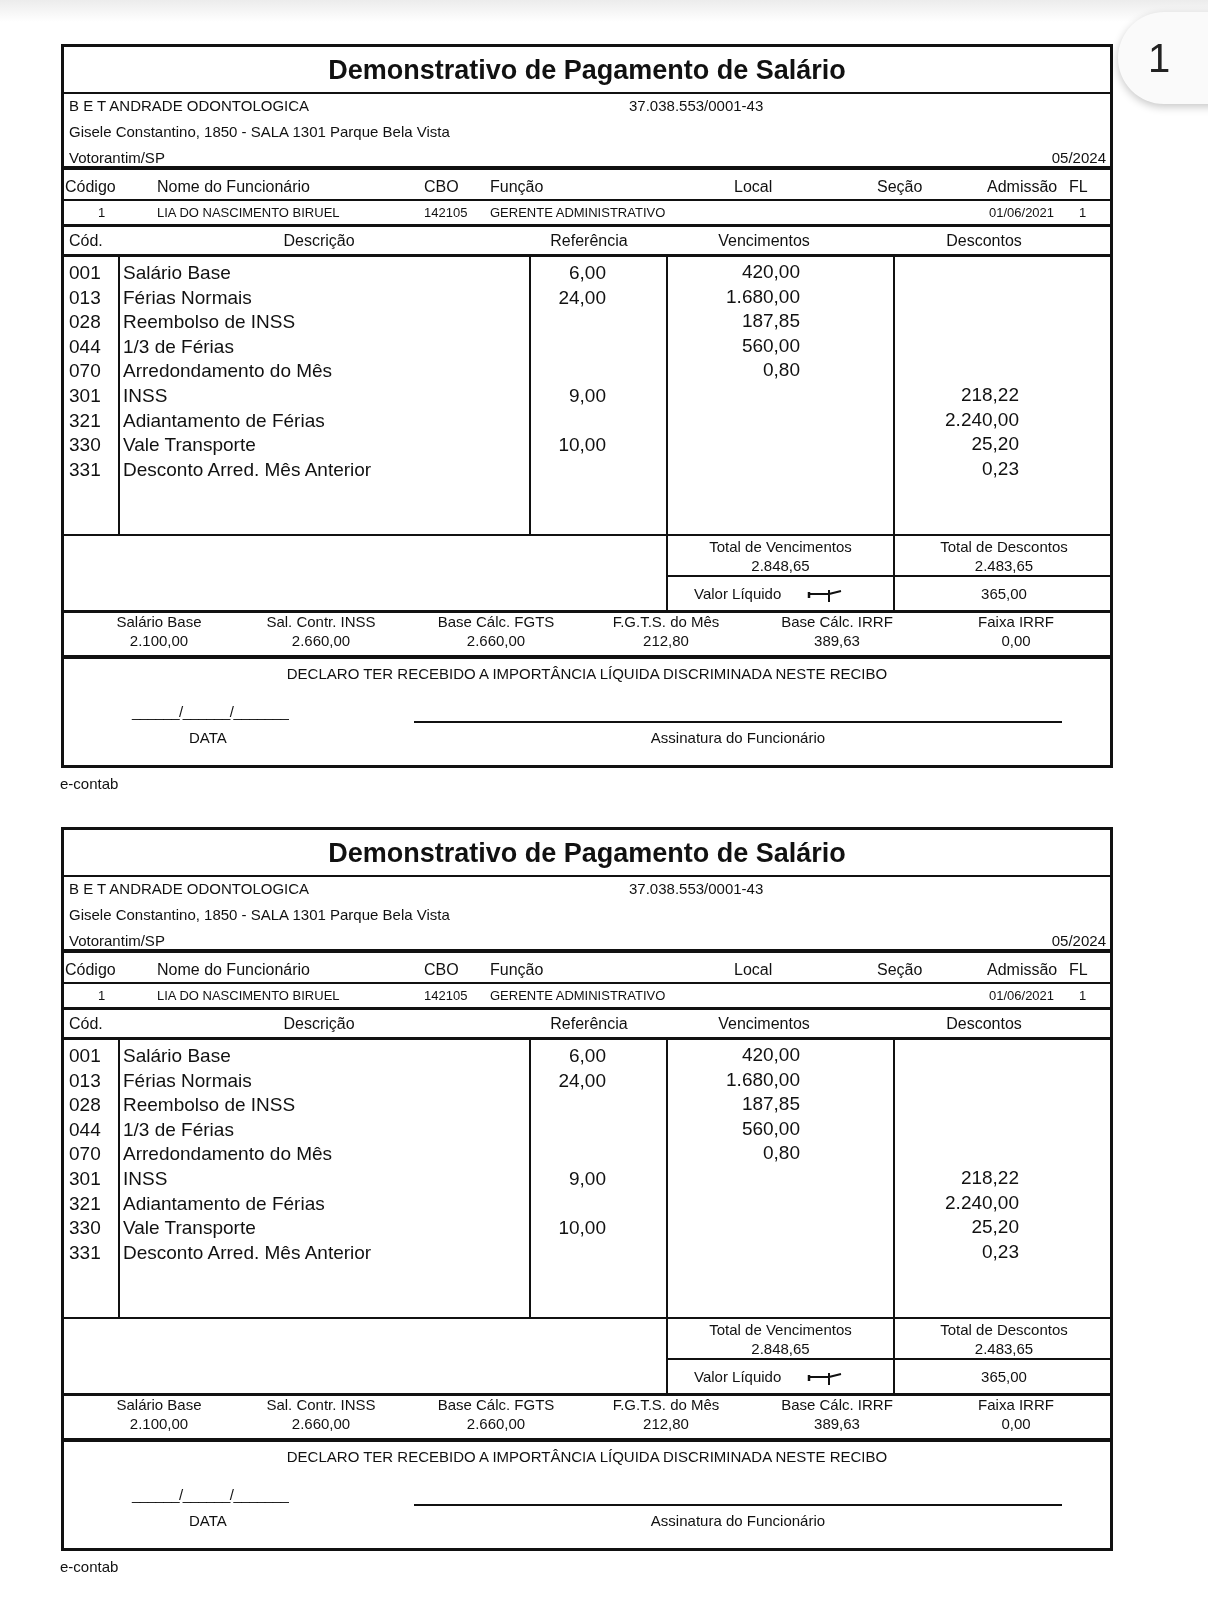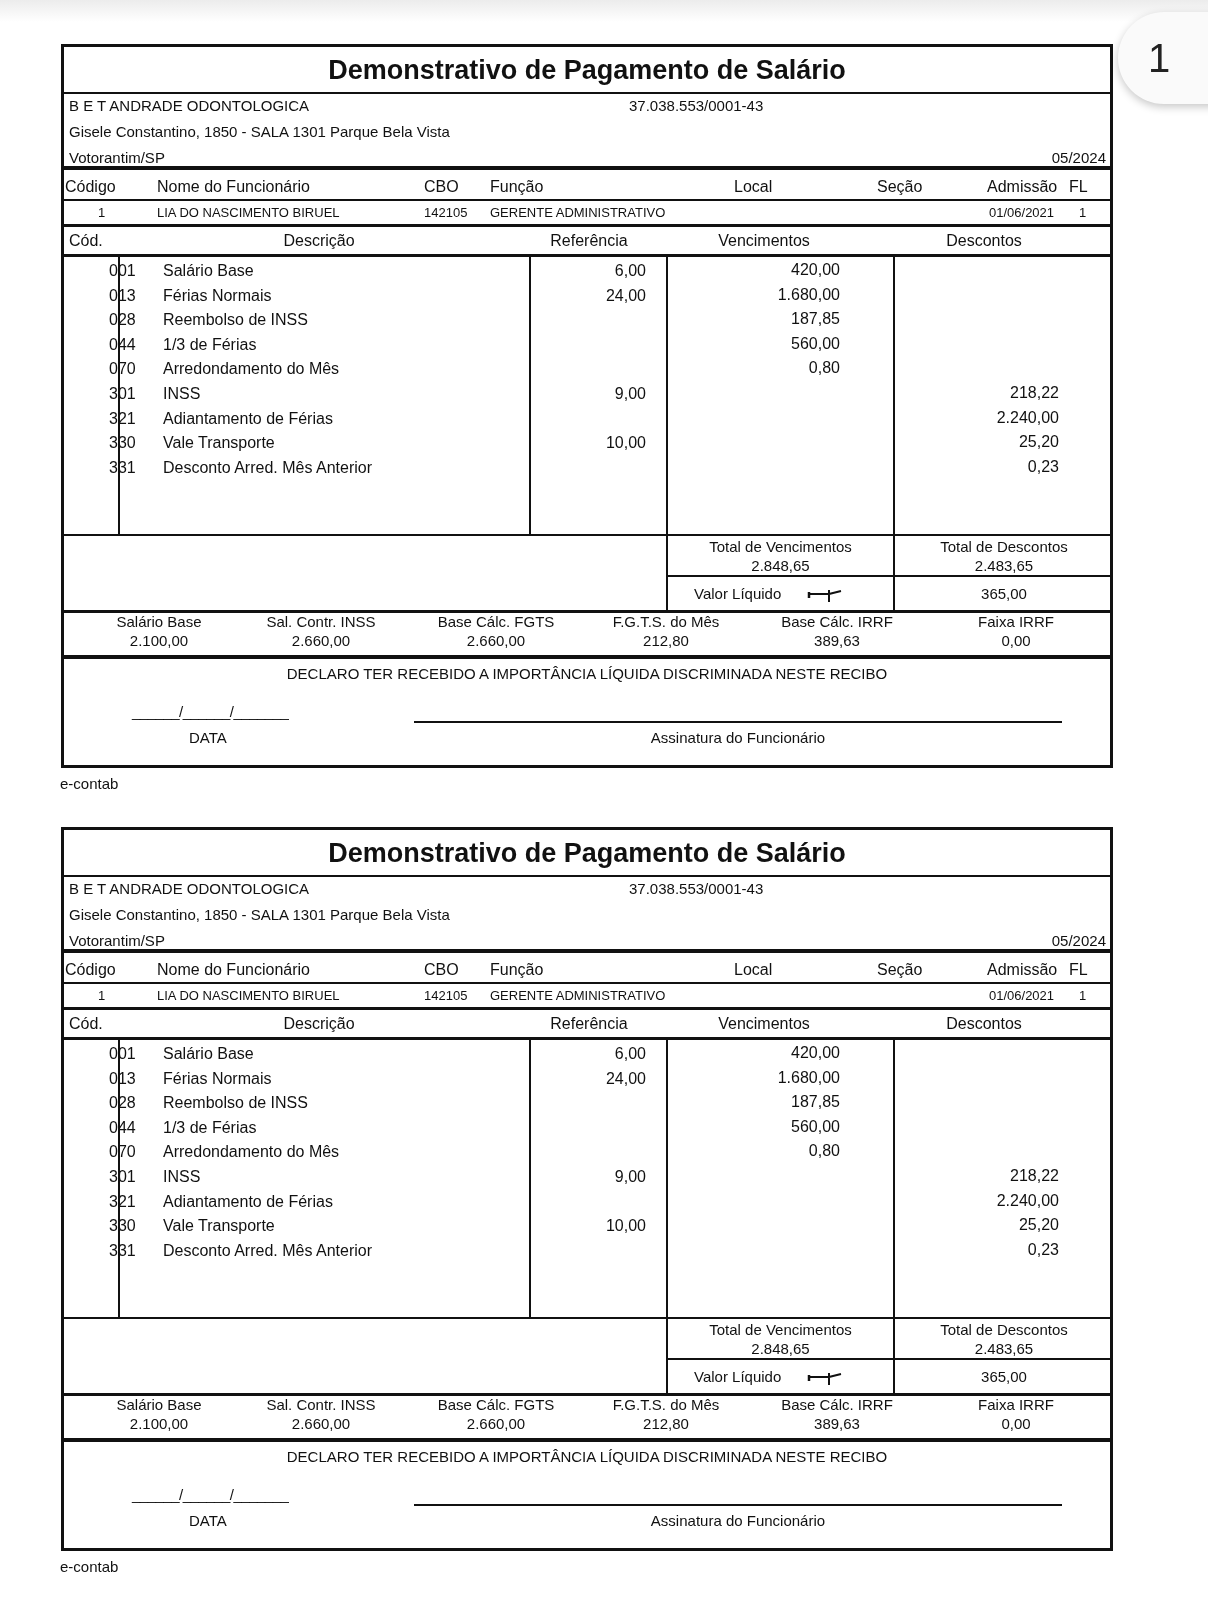--- a/index.html
+++ b/index.html
@@ -19,21 +19,21 @@
   .abs { position: absolute; white-space: nowrap; }
   .hline { position: absolute; left: 0; right: 0; background: #111; }
   .vline { position: absolute; background: #111; width: 2px; }
 
   .title { left: 0; right: 0; top: 8px; text-align: center; font-weight: bold; font-size: 27px; }
   .f15 { font-size: 15px; }
   .f16 { font-size: 16px; }
   .f13 { font-size: 13px; }
   .center { text-align: center; }
 
-  .item-row { position: absolute; left: 0; right: 0; height: 25px; font-size: 16px; margin-left: 40px; }
+  .item-row { position: absolute; left: 0; right: 0; height: 25px; font-size: 19px; }
   .item-row span { position: absolute; top: 0; white-space: nowrap; }
 
   .sig-line { position: absolute; height: 2px; background: #111; }
   .arrow-icon { display: inline-block; vertical-align: middle; margin-left: 22px; }
 </style>
 </head>
 <body>
 
 <div class="top-shade"></div>
 <div class="page-badge">

